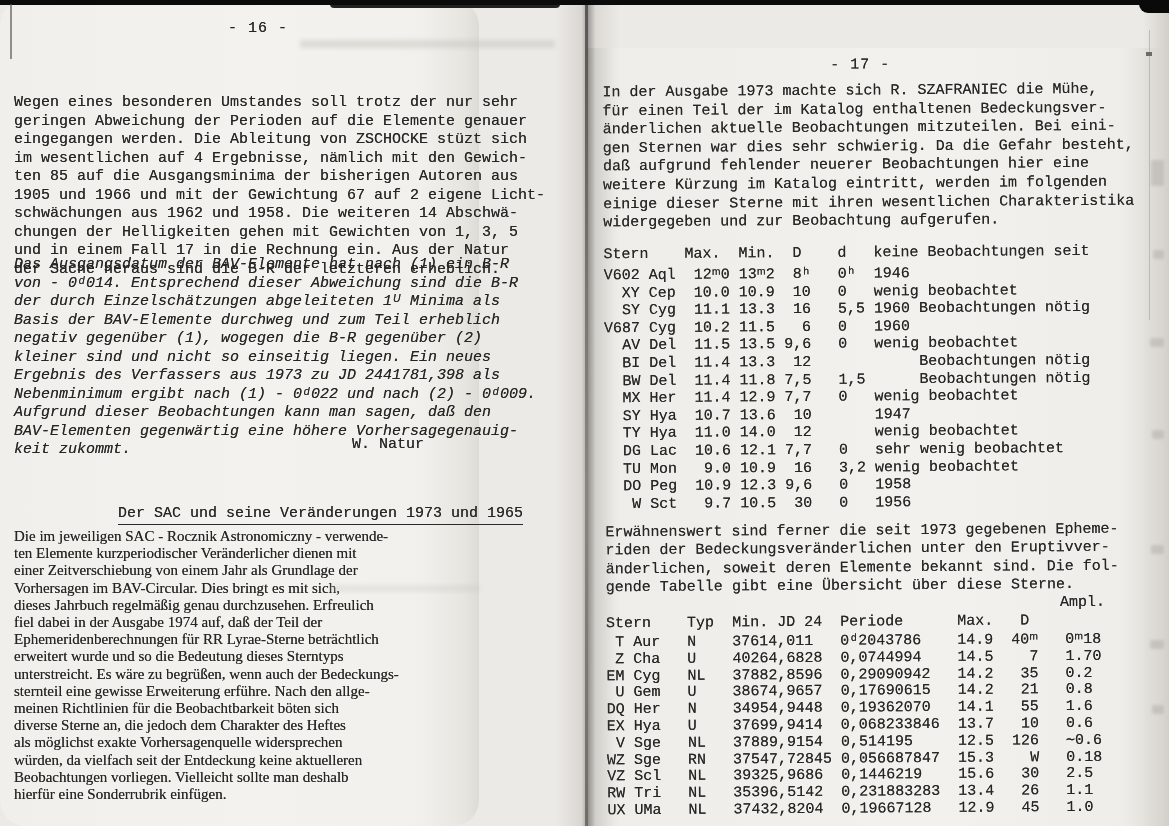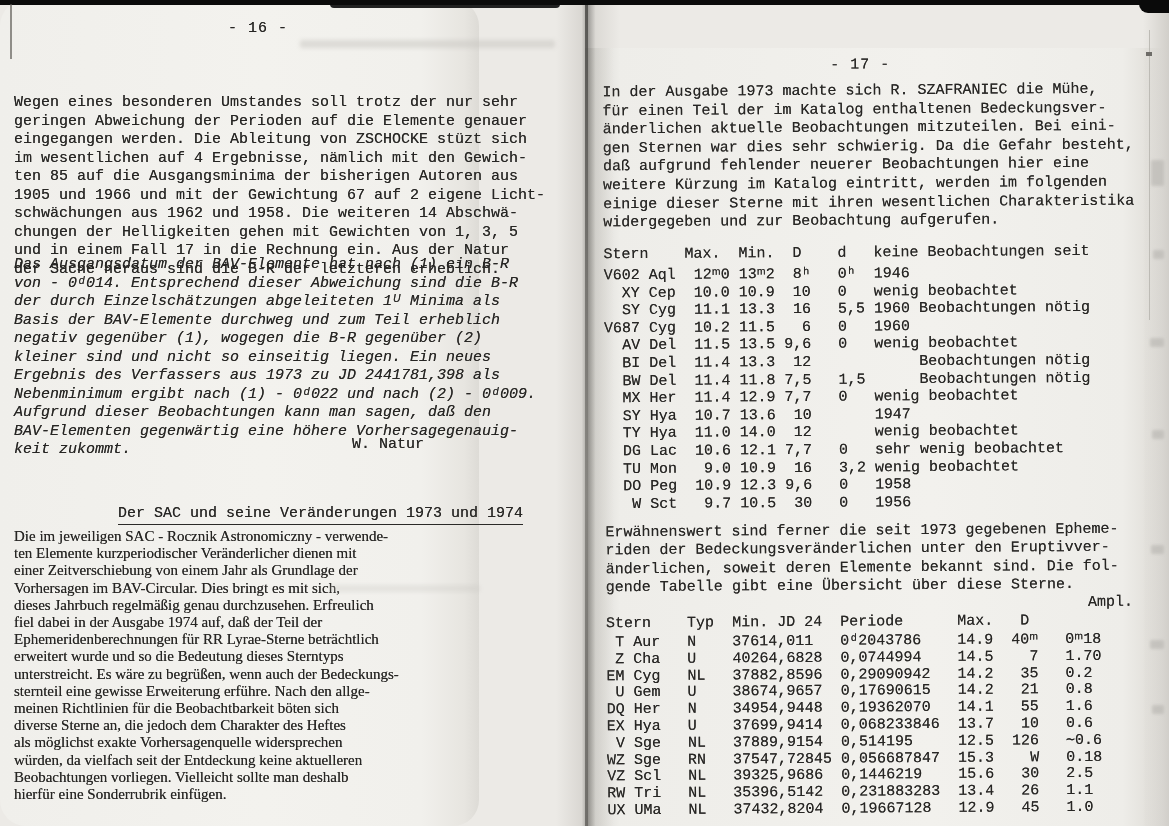--- a/index.html
+++ b/index.html
@@ -81,21 +81,21 @@
 kleiner sind und nicht so einseitig liegen. Ein neues
 Ergebnis des Verfassers aus 1973 zu JD 2441781,398 als
 Nebenminimum ergibt nach (1) - 0ᵈ022 und nach (2) - 0ᵈ009.
 Aufgrund dieser Beobachtungen kann man sagen, daß den
 BAV-Elementen gegenwärtig eine höhere Vorhersagegenauig-
 keit zukommt.</div>
 
     <div class="txt" style="left:352px;top:436px;">W. Natur</div>
 
     <div class="txt heading" style="left:64px;top:488px;">
-      <span>Der SAC und seine Veränderungen 1973 und 1974</span>
+      <span>Der SAC und seine Veränderungen 1973 und 1965</span>
     </div>
 
     <div class="txt para p16-3" style="left:14px;top:528px;">Die im jeweiligen SAC - Rocznik Astronomiczny - verwende-
 ten Elemente kurzperiodischer Veränderlicher dienen mit
 einer Zeitverschiebung von einem Jahr als Grundlage der
 Vorhersagen im BAV-Circular. Dies bringt es mit sich,
 dieses Jahrbuch regelmäßig genau durchzusehen. Erfreulich
 fiel dabei in der Ausgabe 1974 auf, daß der Teil der
 Ephemeridenberechnungen für RR Lyrae-Sterne beträchtlich
 erweitert wurde und so die Bedeutung dieses Sterntyps
@@ -124,21 +124,21 @@
 
       <div class="txt thead" style="left:20px;top:198px;">Stern    Max.  Min.  D    d   keine Beobachtungen seit</div>
 
       <div class="txt t1rows" style="left:20px;top:219px;"><div class="trow">V602 Aql  12ᵐ0 13ᵐ2  8ʰ   0ʰ  1946</div><div class="trow">  XY Cep  10.0 10.9  10   0   wenig beobachtet</div><div class="trow">  SY Cyg  11.1 13.3  16   5,5 1960 Beobachtungen nötig</div><div class="trow">V687 Cyg  10.2 11.5   6   0   1960</div><div class="trow">  AV Del  11.5 13.5 9,6   0   wenig beobachtet</div><div class="trow">  BI Del  11.4 13.3  12            Beobachtungen nötig</div><div class="trow">  BW Del  11.4 11.8 7,5   1,5      Beobachtungen nötig</div><div class="trow">  MX Her  11.4 12.9 7,7   0   wenig beobachtet</div><div class="trow">  SY Hya  10.7 13.6  10       1947</div><div class="trow">  TY Hya  11.0 14.0  12       wenig beobachtet</div><div class="trow">  DG Lac  10.6 12.1 7,7   0   sehr wenig beobachtet</div><div class="trow">  TU Mon   9.0 10.9  16   3,2 wenig beobachtet</div><div class="trow">  DO Peg  10.9 12.3 9,6   0   1958</div><div class="trow">   W Sct   9.7 10.5  30   0   1956</div></div>
 
       <div class="txt para p17-2" style="left:20px;top:476px;">Erwähnenswert sind ferner die seit 1973 gegebenen Epheme-
 riden der Bedeckungsveränderlichen unter den Eruptivver-
 änderlichen, soweit deren Elemente bekannt sind. Die fol-
 gende Tabelle gibt eine Übersicht über diese Sterne.</div>
 
-      <div class="txt" style="left:502px;top:549px;text-align:right;">Ampl.</div>
+      <div class="txt" style="left:474px;top:549px;text-align:right;">Ampl.</div>
 
       <div class="txt thead" style="left:20px;top:567px;">Stern    Typ  Min. JD 24  Periode      Max.   D</div>
 
       <div class="txt t2rows" style="left:20px;top:587px;"><div class="trow"> T Aur   N    37614,011   0ᵈ2043786    14.9  40ᵐ   0ᵐ18</div><div class="trow"> Z Cha   U    40264,6828  0,0744994    14.5    7   1.70</div><div class="trow">EM Cyg   NL   37882,8596  0,29090942   14.2   35   0.2</div><div class="trow"> U Gem   U    38674,9657  0,17690615   14.2   21   0.8</div><div class="trow">DQ Her   N    34954,9448  0,19362070   14.1   55   1.6</div><div class="trow">EX Hya   U    37699,9414  0,068233846  13.7   10   0.6</div><div class="trow"> V Sge   NL   37889,9154  0,514195     12.5  126   ∼0.6</div><div class="trow">WZ Sge   RN   37547,72845 0,056687847  15.3    W   0.18</div><div class="trow">VZ Scl   NL   39325,9686  0,1446219    15.6   30   2.5</div><div class="trow">RW Tri   NL   35396,5142  0,231883283  13.4   26   1.1</div><div class="trow">UX UMa   NL   37432,8204  0,19667128   12.9   45   1.0</div></div>
     </div>
   </div>
 
   <div class="gutter-shade"></div>
   <div class="gutter-line"></div>
   <div class="fold-r"></div>

